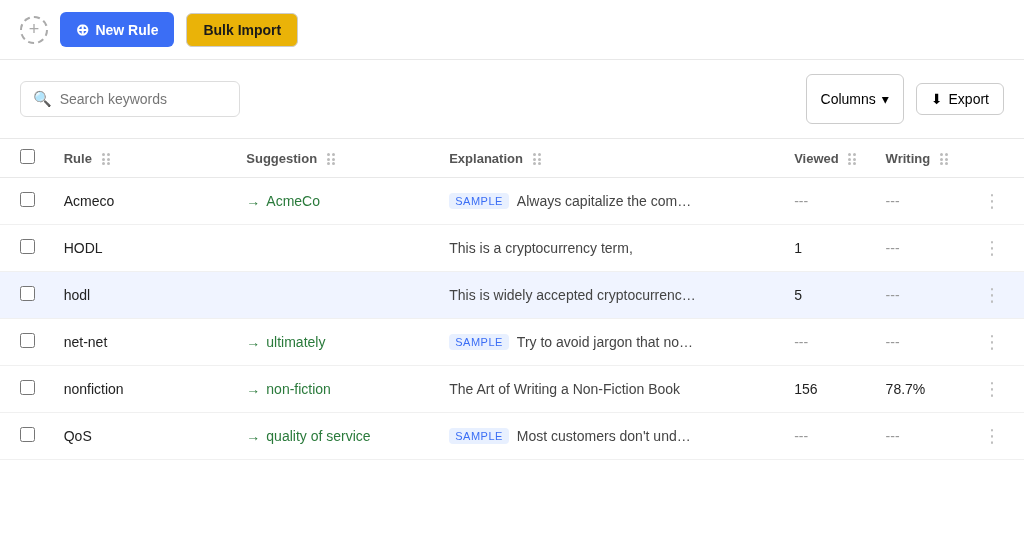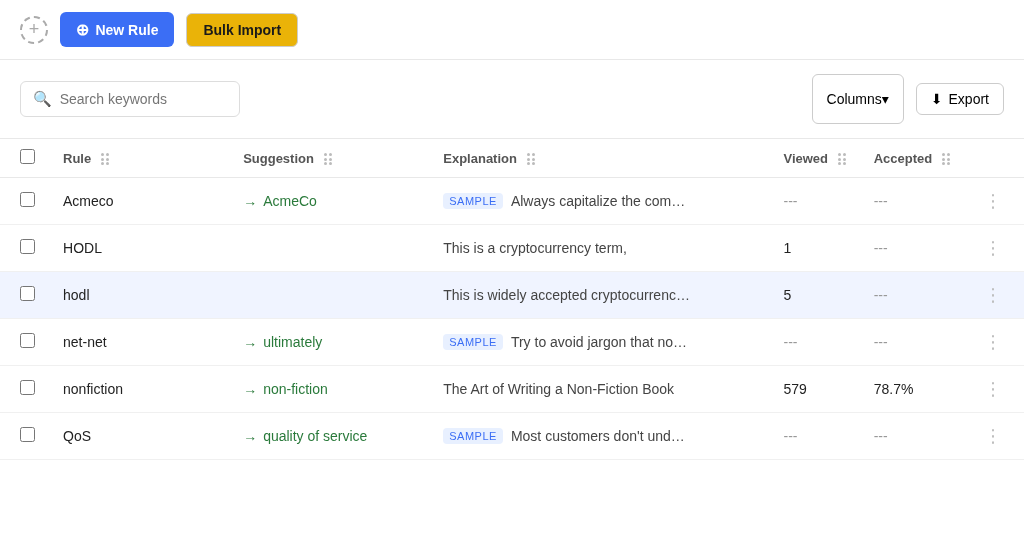--- a/index.html
+++ b/index.html
@@ -32,21 +32,21 @@
       display: flex; align-items: center; gap: 8px;
       border: 1.5px solid #ddd; border-radius: 6px; padding: 8px 12px;
       width: 220px;
     }
     .search-box input {
       border: none; outline: none; font-size: 14px; color: #666; background: transparent; width: 100%;
     }
     .search-icon { color: #888; font-size: 15px; }
     .spacer { flex: 1; }
     .btn-columns {
-      display: flex; align-items: center; 
+      display: flex; align-items: center; gap: 6px;
       border: 1.5px solid #ccc; border-radius: 6px; padding: 16px 14px;
       cursor: pointer; font-size: 14px; font-weight: 500; background: #fff;
     }
     .btn-export {
       display: flex; align-items: center; gap: 6px;
       border: 1.5px solid #ccc; border-radius: 6px; padding: 7px 14px;
       cursor: pointer; font-size: 14px; font-weight: 500; background: #fff;
     }
 
     table { width: 100%; border-collapse: collapse; }
@@ -186,21 +186,21 @@
               <span></span>
               <span></span>
             </span>
           <span class="dot-row">
               <span></span>
               <span></span>
             </span>
         </span>
       </th>
       <th class="col-accepted">
-        <span>Accepted</span>
+        <span>Writing</span>
         <span class="col-drag-dots">
           <span class="dot-row">
               <span></span>
               <span></span>
             </span>
           <span class="dot-row">
               <span></span>
               <span></span>
             </span>
           <span class="dot-row">
@@ -284,21 +284,21 @@
           <span class="suggestion-cell">
             <span class="arrow-icon">→</span>
             <span>non-fiction</span>
           </span>
         </td>
         <td>
           <span class="explanation-cell">
             <span>The Art of Writing a Non-Fiction Book</span>
           </span>
         </td>
-        <td>579</td>
+        <td>156</td>
         <td>78.7%</td>
         <td><span class="dots-menu">⋮</span></td>
       </tr>
       <tr>
         <td class="checkbox-cell"><input type="checkbox" style=""></td>
         <td>QoS</td>
         <td>
           <span class="suggestion-cell">
             <span class="arrow-icon">→</span>
             <span>quality of service</span>

